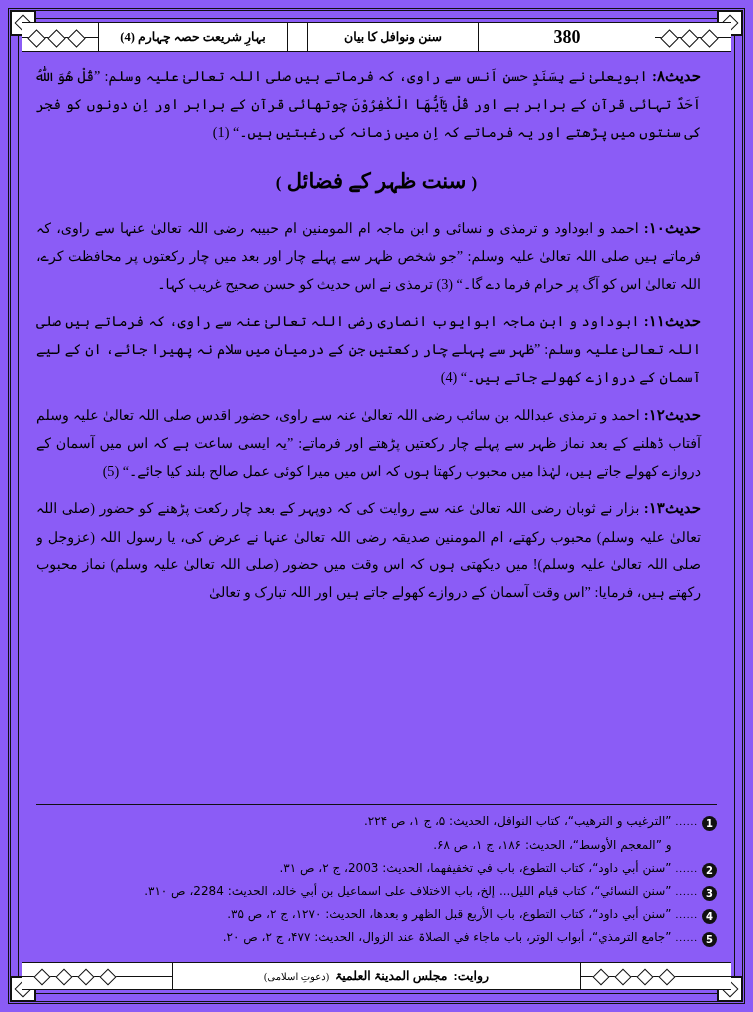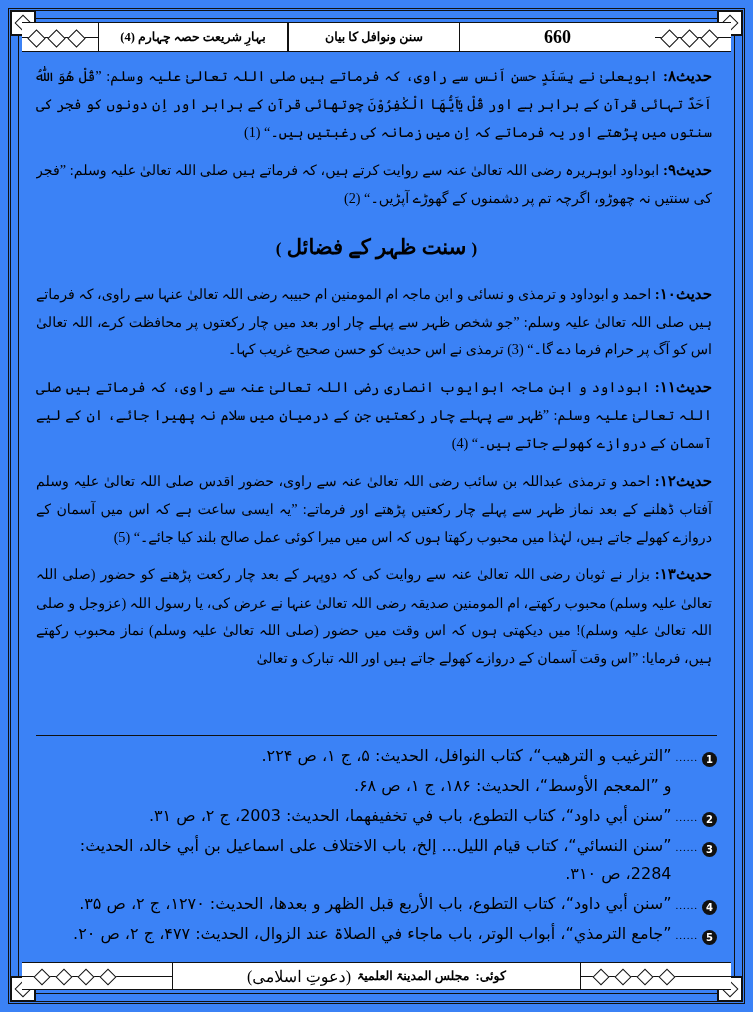--- a/index.html
+++ b/index.html
@@ -13,21 +13,21 @@
     font-family: "Liberation Serif", serif;
     color: #000000;
     overflow: hidden;
   }
 
   .page {
     position: relative;
     width: 753px;
     height: 1012px;
     box-sizing: border-box;
-    background: #3b82f6;
+    background: #8b5cf6;
   }
 
   
   .frame-outer {
     position: absolute;
     left: 8px; top: 8px; right: 8px; bottom: 8px;
     border: 3px double #111;
     box-sizing: border-box;
   }
   .frame-inner {
@@ -101,21 +101,21 @@
     display: flex;
     align-items: center;
     justify-content: center;
     padding: 0 10px;
     font-size: 12.5px;
     font-weight: bold;
     white-space: nowrap;
     direction: rtl;
   }
   .header-cell.chapter { min-width: 168px; }
-  .header-cell.topic   { min-width: 150px; }
+  .header-cell.topic   { min-width: 150px; margin-left: 19px; }
   .header-page {
     flex: 1;
     display: flex;
     align-items: center;
     justify-content: center;
     font-size: 18px;
     font-weight: bold;
   }
 
   
@@ -160,38 +160,38 @@
     border-left: 1px solid #111;
     border-right: 1px solid #111;
     display: flex;
     align-items: center;
     justify-content: center;
     direction: rtl;
     font-size: 12.5px;
     font-weight: bold;
     gap: 6px;
   }
-  .footer-center .pub-small { font-size: 16px; font-weight: normal; font-family: Liberation Serif, serif; }
+  .footer-center .pub-small { font-size: 10px; font-weight: normal; font-family: Liberation Serif, serif; }
 
   
   .content {
     position: absolute;
     left: 36px;
     right: 36px;
     top: 62px;
     bottom: 60px;
     direction: rtl;
     text-align: justify;
     font-size: 14.2px;
     line-height: 1.95;
     overflow: hidden;
   }
 
   .para {
-    margin: 0 5px 9px 0;
+    margin: 0 16px 9px 0;
     text-align: justify;
     text-justify: inter-word;
   }
   .lbl {
     font-weight: bold;
     font-size: 15px;
   }
 
   .section-title {
     text-align: center;
@@ -240,21 +240,21 @@
     transform: translateY(2px);
   }
   .fn-dots {
     flex: 0 0 auto;
     letter-spacing: 1px;
     font-size: 11px;
   }
   .fn-text {
     flex: 1 1 auto;
     font-family: "DejaVu Sans", "Liberation Sans", sans-serif;
-    font-size: 16px;
+    font-size: 12px;
   }
   .fn-row.cont .fn-num,
   .fn-row.cont .fn-dots { visibility: hidden; }
 </style>
 </head>
 <body>
 
 <div class="page">
 
   <div class="frame-outer"></div>
@@ -265,37 +265,34 @@
   <div class="corner br"></div>
 
   <div class="header-band">
     <div class="header-orn">
       <span class="dia d1"></span>
       <span class="dia d2"></span>
       <span class="dia d3"></span>
     </div>
     <div class="header-cell chapter">بہارِ شریعت حصہ چہارم (4)</div>
     <div class="header-cell topic">سنن ونوافل کا بیان</div>
-    <div class="header-page">660</div>
+    <div class="header-page">380</div>
     <div class="header-orn">
       <span class="dia d1"></span>
       <span class="dia d2"></span>
       <span class="dia d3"></span>
     </div>
   </div>
 
   <div class="content">
 
     <p class="para">
       <span class="lbl">حدیث۸:</span><span> ابویعلیٰ نے بِسَنَدٍ حسن اَنس سے راوی، کہ فرماتے ہیں صلی اللہ تعالیٰ علیہ وسلم: ”قُلْ هُوَ اللّٰهُ اَحَدٌ تہائی قرآن کے برابر ہے اور قُلْ يٰٓاَيُّهَا الْكٰفِرُوْنَ چوتھائی قرآن کے برابر اور اِن دونوں کو فجر کی سنتوں میں پڑھتے اور یہ فرماتے کہ اِن میں زمانہ کی رغبتیں ہیں۔“ (1)</span>
     </p>
 
-    <p class="para">
-      <span class="lbl">حدیث۹:</span><span> ابوداود ابوہریرہ رضی اللہ تعالیٰ عنہ سے روایت کرتے ہیں، کہ فرماتے ہیں صلی اللہ تعالیٰ علیہ وسلم: ”فجر کی سنتیں نہ چھوڑو، اگرچہ تم پر دشمنوں کے گھوڑے آپڑیں۔“ (2)</span>
-    </p>
 
     <div class="section-title">
       <span class="paren">(</span>
       <span>سنت ظہر کے فضائل</span>
       <span class="paren">)</span>
     </div>
 
     <p class="para">
       <span class="lbl">حدیث۱۰:</span><span> احمد و ابوداود و ترمذی و نسائی و ابن ماجہ ام المومنین ام حبیبہ رضی اللہ تعالیٰ عنہا سے راوی، کہ فرماتے ہیں صلی اللہ تعالیٰ علیہ وسلم: ”جو شخص ظہر سے پہلے چار اور بعد میں چار رکعتوں پر محافظت کرے، اللہ تعالیٰ اس کو آگ پر حرام فرما دے گا۔“ (3) ترمذی نے اس حدیث کو حسن صحیح غریب کہا۔</span>
     </p>
@@ -354,21 +351,21 @@
   </div>
 
   <div class="footer-band">
     <div class="footer-orn">
       <span class="dia f1"></span>
       <span class="dia f2"></span>
       <span class="dia f3"></span>
       <span class="dia f4"></span>
     </div>
     <div class="footer-center">
-      <span>کوئی:</span>
+      <span>روایت:</span>
       <span>مجلس المدینۃ العلمیۃ</span>
       <span class="pub-small">(دعوتِ اسلامی)</span>
     </div>
     <div class="footer-orn">
       <span class="dia f1"></span>
       <span class="dia f2"></span>
       <span class="dia f3"></span>
       <span class="dia f4"></span>
     </div>
   </div>

